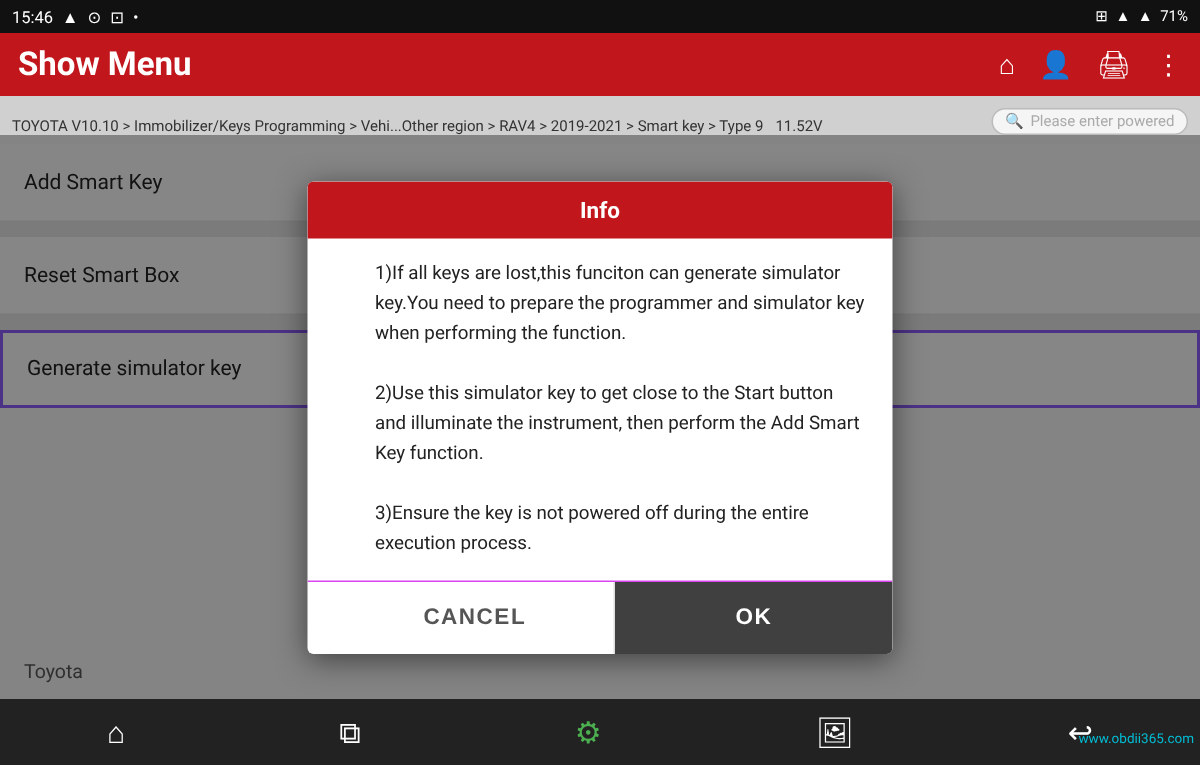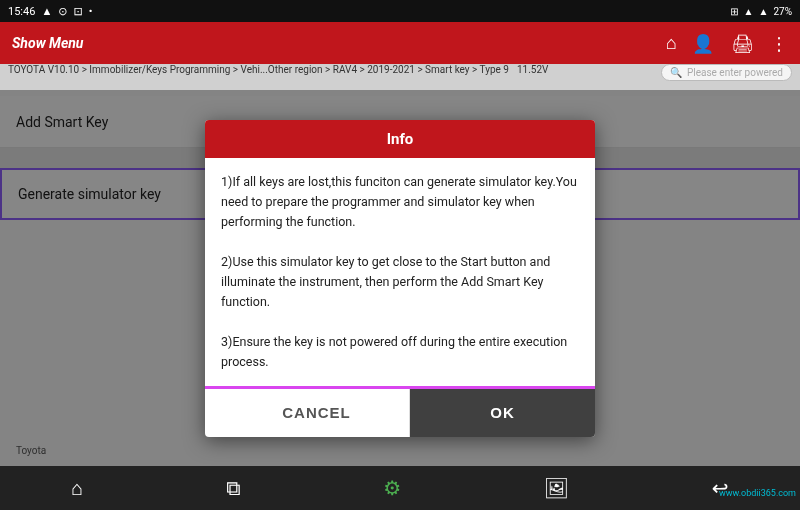--- a/index.html
+++ b/index.html
@@ -29,30 +29,30 @@
     
     .app-bar {
       height: 42px;
       background: #c0161c;
       display: flex;
       align-items: center;
       justify-content: space-between;
       padding: 0 12px;
       color: #fff;
     }
-    .app-bar-title { font-size: 14px; font-weight: bold; font-style: italic; }
+    .app-bar-title { font-size: 22px; font-weight: bold; }
     .app-bar-icons { display: flex; gap: 16px; align-items: center; }
     .app-bar-icon { color: #fff; font-size: 18px; }
 
     
     .breadcrumb-bar {
       height: 26px;
       background: #d0d0d0;
       display: flex;
-      align-items: flex-start;
+      align-items: flex-end;
       padding: 0 8px;
       font-size: 10px;
       color: #333;
       gap: 4px;
       overflow: hidden;
     }
     .breadcrumb-search {
       margin-left: auto;
       background: #f5f5f5;
       border: 1px solid #bbb;
@@ -93,21 +93,21 @@
     }
     .menu-item.selected {
       border: 2px solid #8b5cf6;
     }
     .menu-item-spacer {
       height: 10px;
       background: #e0e0e0;
     }
     .toyota-label {
       padding: 10px 16px;
-      font-size: 10px;
+      font-size: 13px;
       color: #555;
     }
 
     
     .overlay {
       position: absolute;
       top: 0; left: 0; right: 0; bottom: 0;
       background: rgba(0,0,0,0.45);
       display: flex;
       align-items: center;
@@ -129,24 +129,25 @@
       text-align: center;
       padding: 10px;
       font-size: 15px;
       font-weight: bold;
     }
     .dialog-body {
       padding: 14px 16px;
       font-size: 12.5px;
       line-height: 1.6;
       color: #222;
+      margin-left: 29px;
     }
     .dialog-actions {
       display: flex;
-      border-top: 3px solid #d946ef;
+      border-top: 1px solid #d946ef;
       padding-left: 19px;
     }
     .dialog-btn {
       flex: 1;
       height: 48px;
       border: none;
       font-size: 15px;
       font-weight: bold;
       cursor: pointer;
       letter-spacing: 1px;
@@ -191,21 +192,21 @@
     <span>15:46</span>
     <span>▲</span>
     <span>⊙</span>
     <span>⊡</span>
     <span>•</span>
   </div>
   <div class="status-right">
     <span>⊞</span>
     <span>▲</span>
     <span>▲</span>
-    <span>27%</span>
+    <span>71%</span>
   </div>
 </div>
 
 <div class="app-bar">
   <span class="app-bar-title">Show Menu</span>
   <div class="app-bar-icons">
     <span class="app-bar-icon">⌂</span>
     <span class="app-bar-icon">👤</span>
     <span class="app-bar-icon">🖨</span>
     <span class="app-bar-icon">⋮</span>
@@ -220,20 +221,23 @@
     <span>Please enter powered</span>
   </div>
 </div>
 
 <div class="main-content">
   <div class="menu-list">
     <div class="menu-item">
       <span>Add Smart Key</span>
     </div>
     <div class="menu-item-spacer"></div>
+    <div class="menu-item">
+      <span>Reset Smart Box</span>
+    </div>
     <div class="menu-item-spacer"></div>
     <div class="menu-item selected">
       <span>Generate simulator key</span>
     </div>
   </div>
 
   <div class="overlay">
     <div class="dialog">
       <div class="dialog-title-bar">Info</div>
       <div class="dialog-body">

